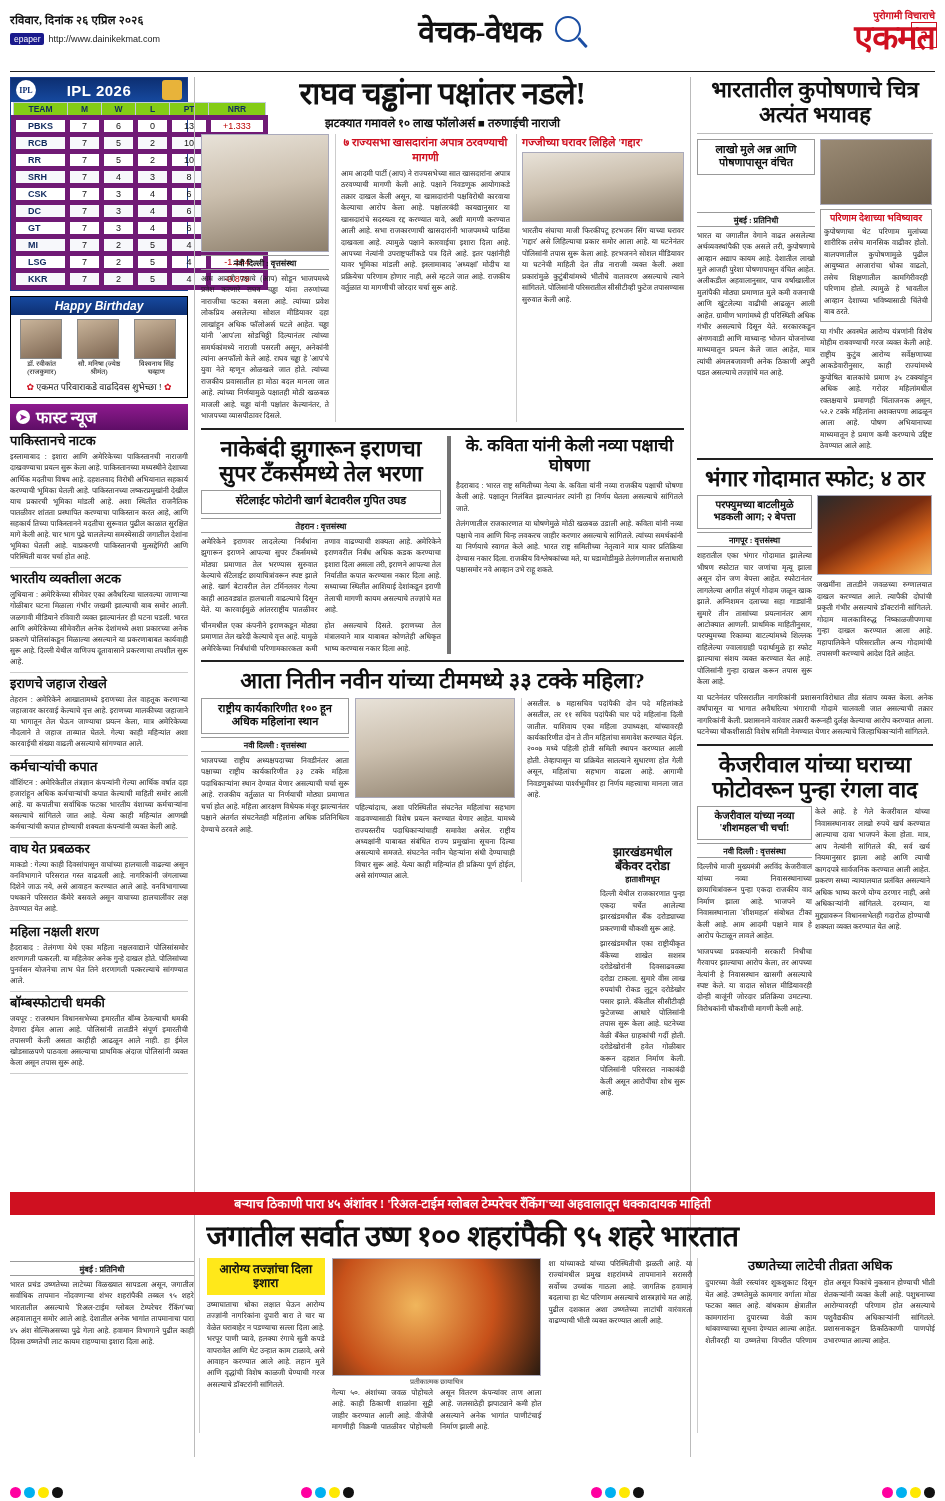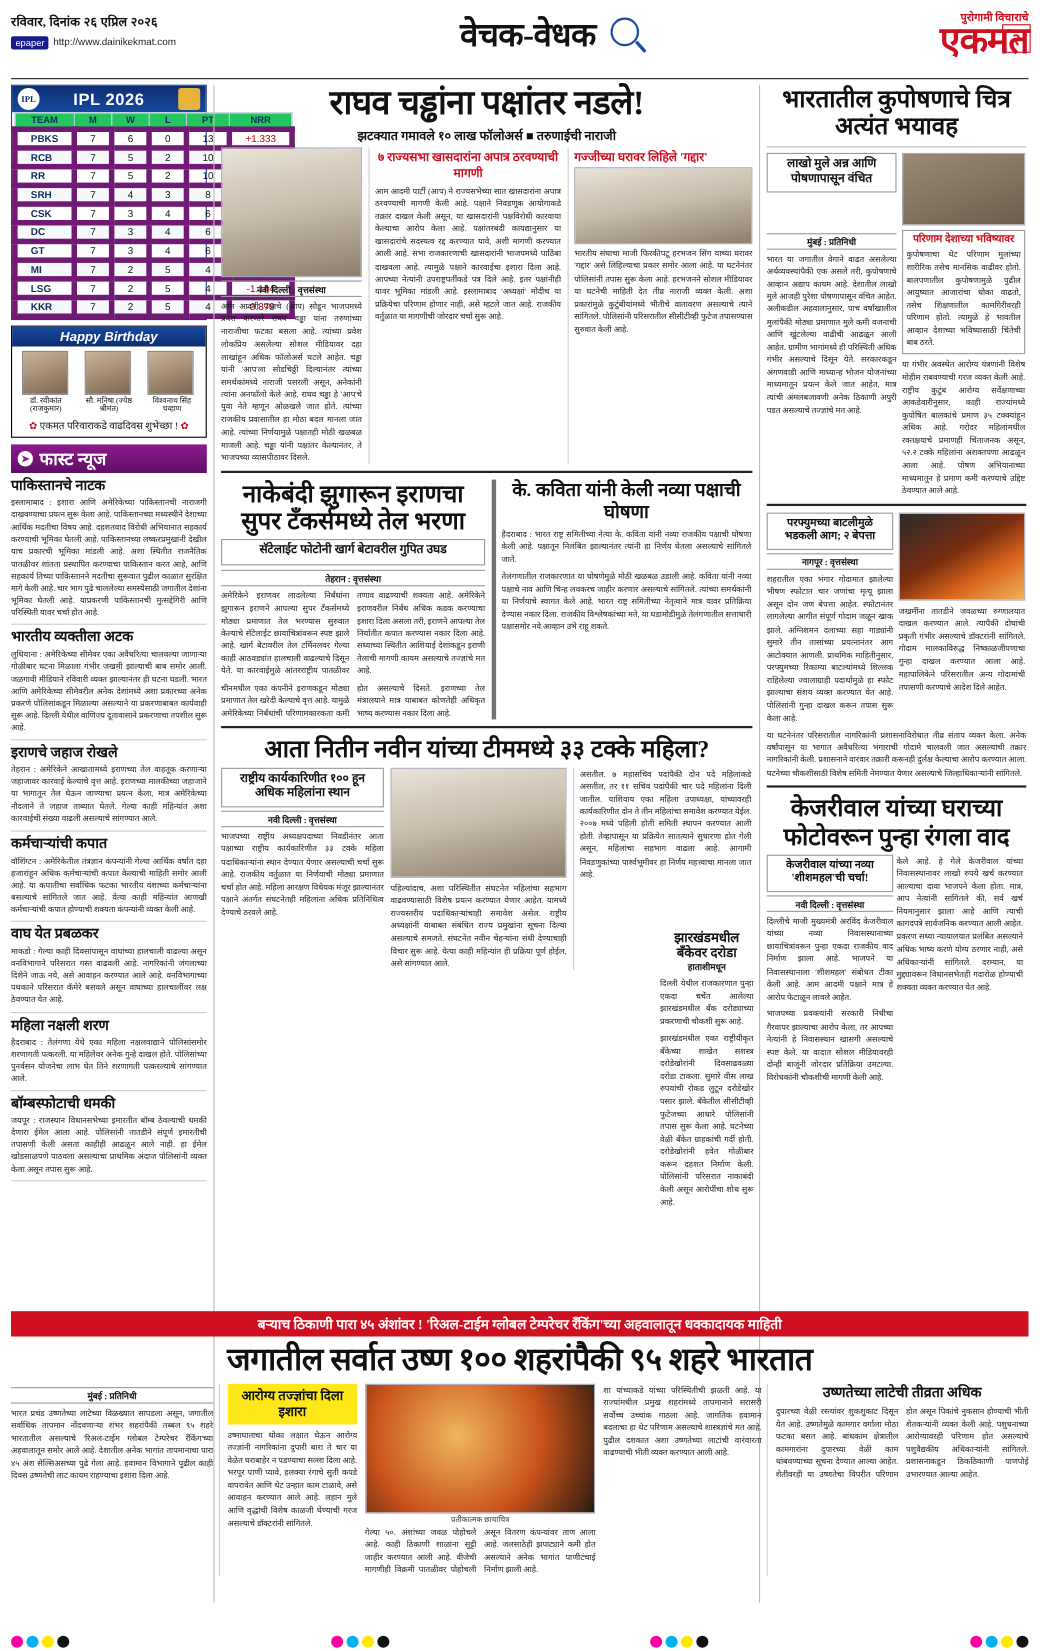--- a/index.html
+++ b/index.html
@@ -10,21 +10,21 @@
     font-family: "Liberation Serif", serif;
     color:#111;
     overflow:hidden;
   }
   .page { width:945px; height:1501px; position:relative; padding:6px 10px; }
 
   
   .masthead { display:flex; align-items:flex-start; justify-content:space-between; height:66px; border-bottom:1px solid #222; }
   .mh-left { width:230px; font-size:11px; padding-top:6px; }
   .mh-date { font-weight:bold; font-size:11.5px; letter-spacing:0.2px; }
-  .mh-epaper { display:flex; align-items:flex-start; gap:4px; margin-top:6px; }
+  .mh-epaper { display:flex; align-items:center; gap:4px; margin-top:6px; }
   .mh-epaper .tag { background:#1a1a8c; color:#fff; font-size:8.5px; padding:1px 4px; border-radius:2px; font-family:"Liberation Sans",sans-serif; }
   .mh-epaper .url { font-size:9px; color:#222; font-family:"Liberation Sans",sans-serif; }
   .mh-center { flex:1; text-align:center; padding-top:4px; position:relative; }
   .logo-vechak { font-size:30px; font-weight:bold; color:#111; letter-spacing:-0.5px; display:inline-block; }
   .mag { position:absolute; top:10px; left:calc(50% + 75px); width:26px; height:26px; border:2.5px solid #1b4ea3; border-radius:50%; }
   .mag:after { content:""; position:absolute; width:3px; height:13px; background:#1b4ea3; transform:rotate(-42deg); right:-5px; bottom:-9px; border-radius:2px; }
   .mh-right { width:215px; text-align:right; padding-top:2px; position:relative; }
   .ek-small { font-size:10px; color:#cf1020; font-weight:bold; }
   .ek-main { font-size:34px; font-weight:bold; color:#cf1020; line-height:0.95; letter-spacing:-1px; }
   .pageno { position:absolute; right:-2px; top:16px; width:26px; height:26px; border:1px solid #cf1020; color:#cf1020; font-size:15px; display:flex; align-items:center; justify-content:center; font-weight:bold; }
@@ -36,21 +36,21 @@
   .col-right { width:243px; }
 
   .rule-v { border-left:1px solid #bbb; }
 
   
   .ipl-box { border:1px solid #1b3f8f; }
   .ipl-head { display:flex; align-items:center; justify-content:space-between; background:linear-gradient(#0d2f72,#16499f); color:#fff; padding:2px 5px; }
   .ipl-head .ipl-logo { width:20px; height:20px; border-radius:50%; background:#fff; color:#0d2f72; font-size:8px; display:flex; align-items:center; justify-content:center; font-weight:bold; }
   .ipl-title { font-family:"Liberation Sans",sans-serif; font-weight:bold; font-size:15px; letter-spacing:0.5px; }
   table.ipl { width:100%; border-collapse:collapse; font-family:"Liberation Sans",sans-serif; font-size:9px; }
-  table.ipl th { background:#22c55e; border:1px solid #c2cbdd; padding:1px 2px; font-size:8.5px; color:#102a5e; }
+  table.ipl th { background:#84cc16; border:1px solid #c2cbdd; padding:1px 2px; font-size:8.5px; color:#102a5e; }
   table.ipl td { border:5px solid #701a75; padding:1px 12px; text-align:center; }
   table.ipl td.team { text-align:left; font-weight:bold; color:#102a5e; }
   table.ipl td.nrr { color:#b00; }
   table.ipl tr:nth-child(even) td { background:#f7f8fb; }
 
   
   .bday { border:1px solid #000000; margin-top:5px; }
   .bday-title { background:linear-gradient(#16499f,#0d2f72); color:#fff; text-align:center; font-size:12px; padding:2px; font-family:"Liberation Sans",sans-serif; font-style:italic; font-weight:bold; }
   .bday-faces { display:flex; justify-content:space-around; padding:4px 2px 2px; }
   .face { width:44px; }
@@ -386,20 +386,21 @@
               <div class="txt">कुपोषणाचा थेट परिणाम मुलांच्या शारीरिक तसेच मानसिक वाढीवर होतो. बालपणातील कुपोषणामुळे पुढील आयुष्यात आजारांचा धोका वाढतो, तसेच शिक्षणातील कामगिरीवरही परिणाम होतो. त्यामुळे हे भावतील आव्हान देशाच्या भविष्यासाठी चिंतेची बाब ठरते.</div>
             </div>
             <div class="txt mt4">या गंभीर अवस्थेत आरोग्य यंत्रणांनी विशेष मोहीम राबवण्याची गरज व्यक्त केली आहे. राष्ट्रीय कुटुंब आरोग्य सर्वेक्षणाच्या आकडेवारीनुसार, काही राज्यांमध्ये कुपोषित बालकांचे प्रमाण ३५ टक्क्यांहून अधिक आहे. गरोदर महिलांमधील रक्तक्षयाचे प्रमाणही चिंताजनक असून, ५२.२ टक्के महिलांना अशक्तपणा आढळून आला आहे. पोषण अभियानाच्या माध्यमातून हे प्रमाण कमी करण्याचे उद्दिष्ट ठेवण्यात आले आहे.</div>
           </div>
         </div>
       </div>
 
       <div class="hr-thick"></div>
 
       <div>
+        <div class="h-2">भंगार गोदामात स्फोट; ४ ठार</div>
         <div style="display:flex; gap:5px; margin-top:4px;">
           <div style="width:115px;">
             <div class="inset">
               <div class="inset-title" style="font-size:10px;">परफ्युमच्या बाटलीमुळे भडकली आग; २ बेपत्ता</div>
             </div>
             <div class="byline center">नागपूर : वृत्तसंस्था</div>
             <div class="txt">शहरातील एका भंगार गोदामात झालेल्या भीषण स्फोटात चार जणांचा मृत्यू झाला असून दोन जण बेपत्ता आहेत. स्फोटानंतर लागलेल्या आगीत संपूर्ण गोदाम जळून खाक झाले. अग्निशमन दलाच्या सहा गाड्यांनी सुमारे तीन तासांच्या प्रयत्नानंतर आग आटोक्यात आणली. प्राथमिक माहितीनुसार, परफ्युमच्या रिकाम्या बाटल्यांमध्ये शिल्लक राहिलेल्या ज्वालाग्राही पदार्थामुळे हा स्फोट झाल्याचा संशय व्यक्त करण्यात येत आहे. पोलिसांनी गुन्हा दाखल करून तपास सुरू केला आहे.</div>
           </div>
           <div style="width:115px;">
             <div class="photo ph-fire" style="height:80px;"></div>

